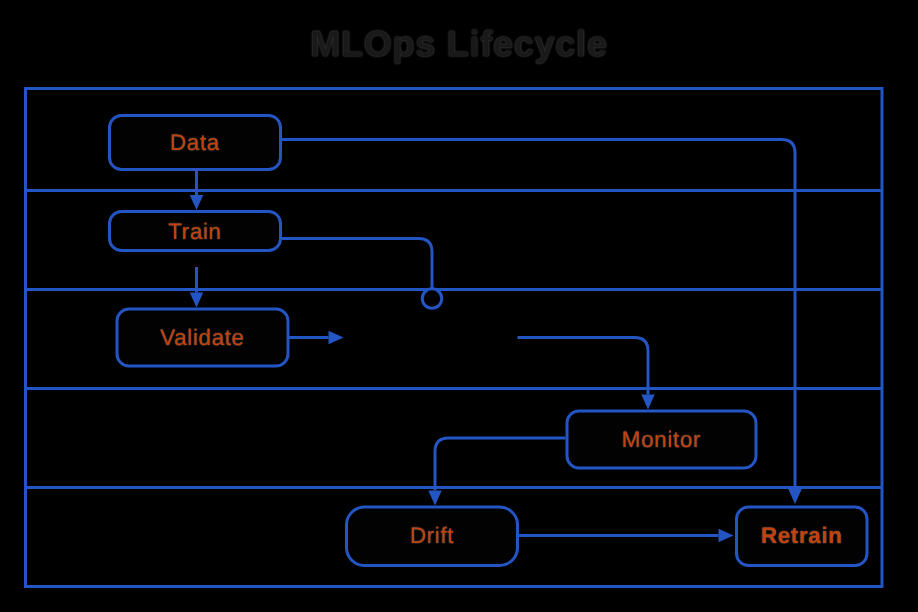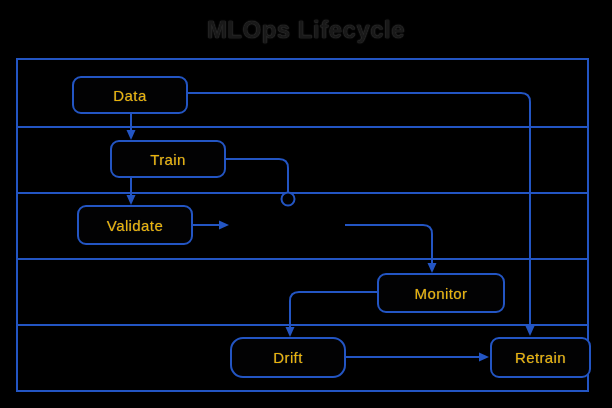--- a/index.html
+++ b/index.html
@@ -12,29 +12,29 @@
     position:absolute;left:0;top:16px;width:612px;
     text-align:center;font-size:24px;font-weight:700;letter-spacing:.5px;
     color:#191919;text-shadow:0 0 1px #454545,0 0 2px #2e2e2e;
   }
   .lines{position:absolute;left:0;top:0;width:612px;height:408px;}
   .node{
     position:absolute;box-sizing:border-box;
     border:2px solid #2355c3;border-radius:9px;background:#020203;
     display:flex;align-items:center;justify-content:center;
     font-size:15px;letter-spacing:.4px;
-    color:#eab308;text-shadow:0 0 1px #525252,0 0 1px #383838;
+    color:#c2410c;text-shadow:0 0 1px #525252,0 0 1px #383838;
   }
   .n-data   {left:72px; top:76px; width:116px;height:38px;}
-  .n-train  {left:72px; top:140px;width:116px;height:38px;margin-left:38px;}
+  .n-train  {left:72px; top:140px;width:116px;height:28px;}
   .n-validate{left:77px;top:205px;width:116px;height:40px;}
   .n-approve{left:230px;top:205px;width:115px;height:40px;}
   .n-monitor{left:377px;top:273px;width:128px;height:40px;}
   .n-drift  {left:230px;top:337px;width:116px;height:41px;border-radius:13px;}
-  .n-retrain{left:490px;top:337px;width:101px; height:41px;}
+  .n-retrain{left:490px;top:337px;width:89px; height:41px;font-weight:bold;}
 </style>
 </head>
 <body>
 
 <div class="stage">
 
   <div class="title">MLOps Lifecycle</div>
 
   <svg class="lines" width="612" height="408" viewBox="0 0 612 408" fill="none" stroke="#2355c3" stroke-width="2">
 

